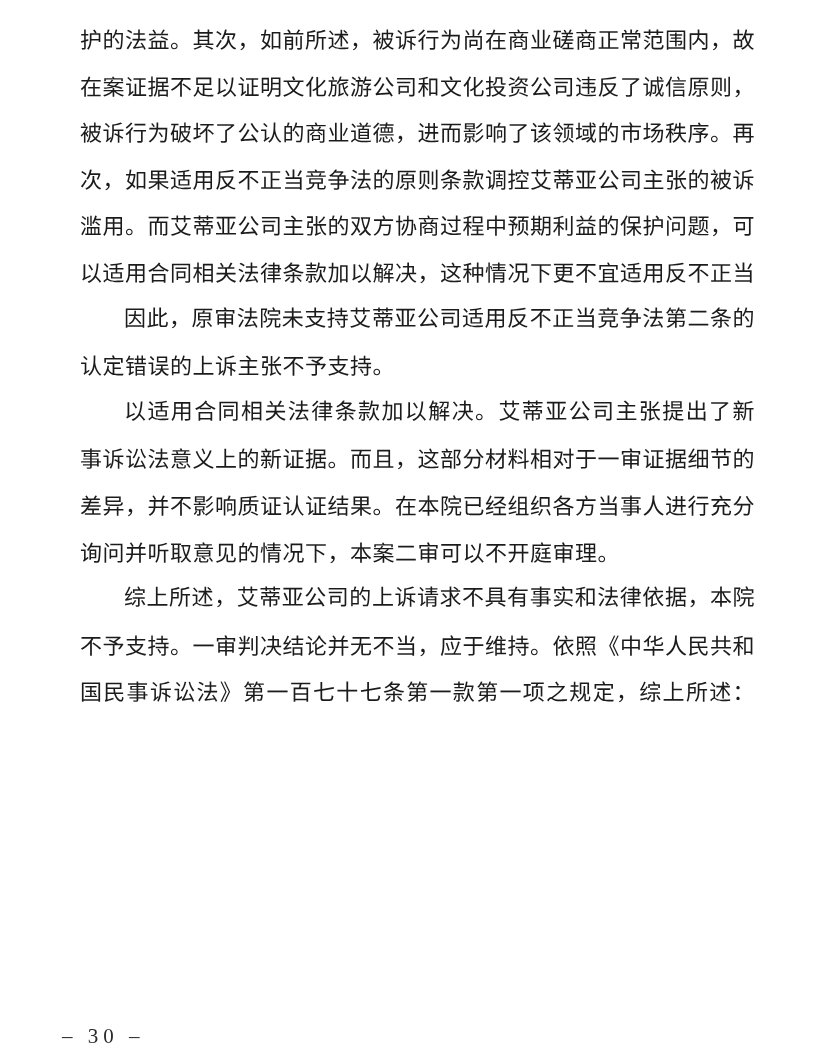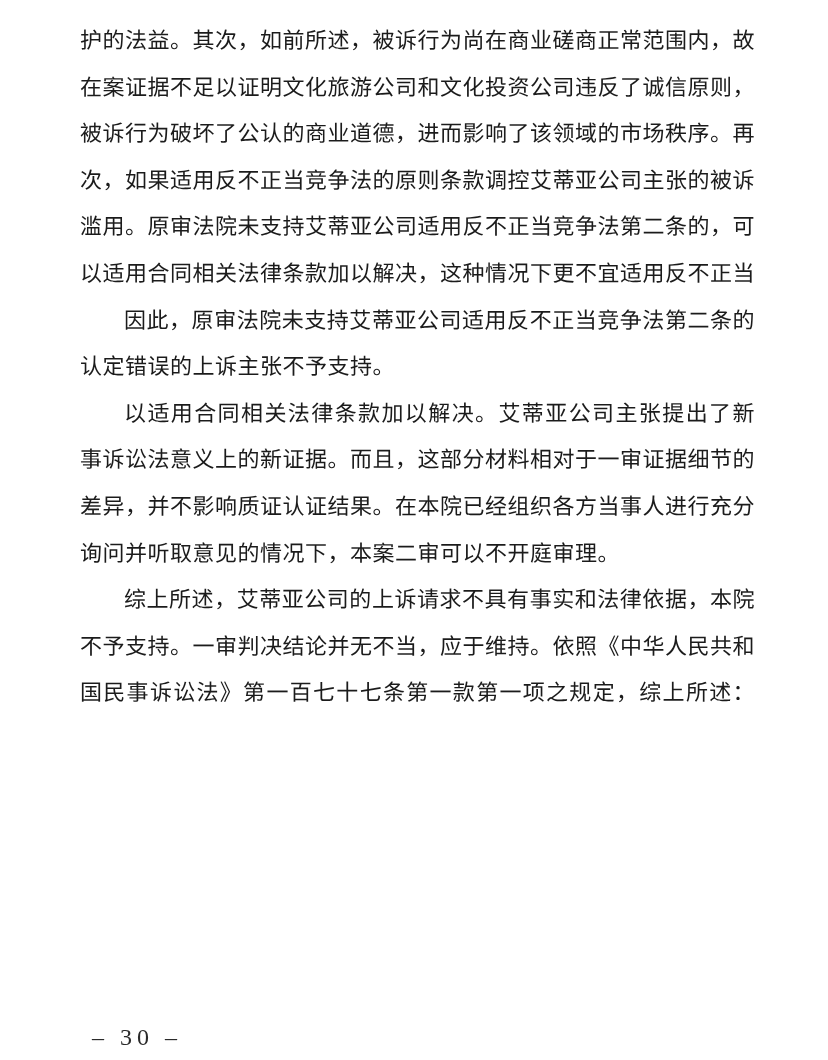--- a/index.html
+++ b/index.html
@@ -25,42 +25,42 @@
   .line {
     width: 675px;
     font-size: 22px;
     line-height: 46.6px;
     color: #1b1b1b;
     text-align: justify;
     text-align-last: justify;
     letter-spacing: 0.5px;
     white-space: normal;
   }
-  .line.indent { text-indent: 2em; }
+  .line.indent { text-indent: 2em; font-family: Liberation Mono, monospace; }
   .line.para-end { text-align-last: left; }
   .footer {
     position: absolute;
     top: 1024px;
-    left: 92px;
-    font-size: 24px;
+    left: 62px;
+    font-size: 21px;
     color: #2a2a2a;
     letter-spacing: 5px;
   }
 </style>
 </head>
 <body>
 
 <div class="page">
   <div class="doc-body">
 
   <div class="line">护的法益。其次，如前所述，被诉行为尚在商业磋商正常范围内，故</div>
       <div class="line">在案证据不足以证明文化旅游公司和文化投资公司违反了诚信原则，</div>
       <div class="line">被诉行为破坏了公认的商业道德，进而影响了该领域的市场秩序。再</div>
       <div class="line">次，如果适用反不正当竞争法的原则条款调控艾蒂亚公司主张的被诉</div>
-      <div class="line">滥用。原审法院未支持艾蒂亚公司适用反不正当竞争法第二条的，可</div>
+      <div class="line">滥用。而艾蒂亚公司主张的双方协商过程中预期利益的保护问题，可</div>
       <div class="line">以适用合同相关法律条款加以解决，这种情况下更不宜适用反不正当</div>
       <div class="line indent">因此，原审法院未支持艾蒂亚公司适用反不正当竞争法第二条的</div>
       <div class="line para-end">认定错误的上诉主张不予支持。</div>
       <div class="line indent">以适用合同相关法律条款加以解决。艾蒂亚公司主张提出了新</div>
       <div class="line">事诉讼法意义上的新证据。而且，这部分材料相对于一审证据细节的</div>
       <div class="line">差异，并不影响质证认证结果。在本院已经组织各方当事人进行充分</div>
       <div class="line para-end">询问并听取意见的情况下，本案二审可以不开庭审理。</div>
       <div class="line indent">综上所述，艾蒂亚公司的上诉请求不具有事实和法律依据，本院</div>
       <div class="line">不予支持。一审判决结论并无不当，应于维持。依照《中华人民共和</div>
       <div class="line">国民事诉讼法》第一百七十七条第一款第一项之规定，综上所述：</div>

